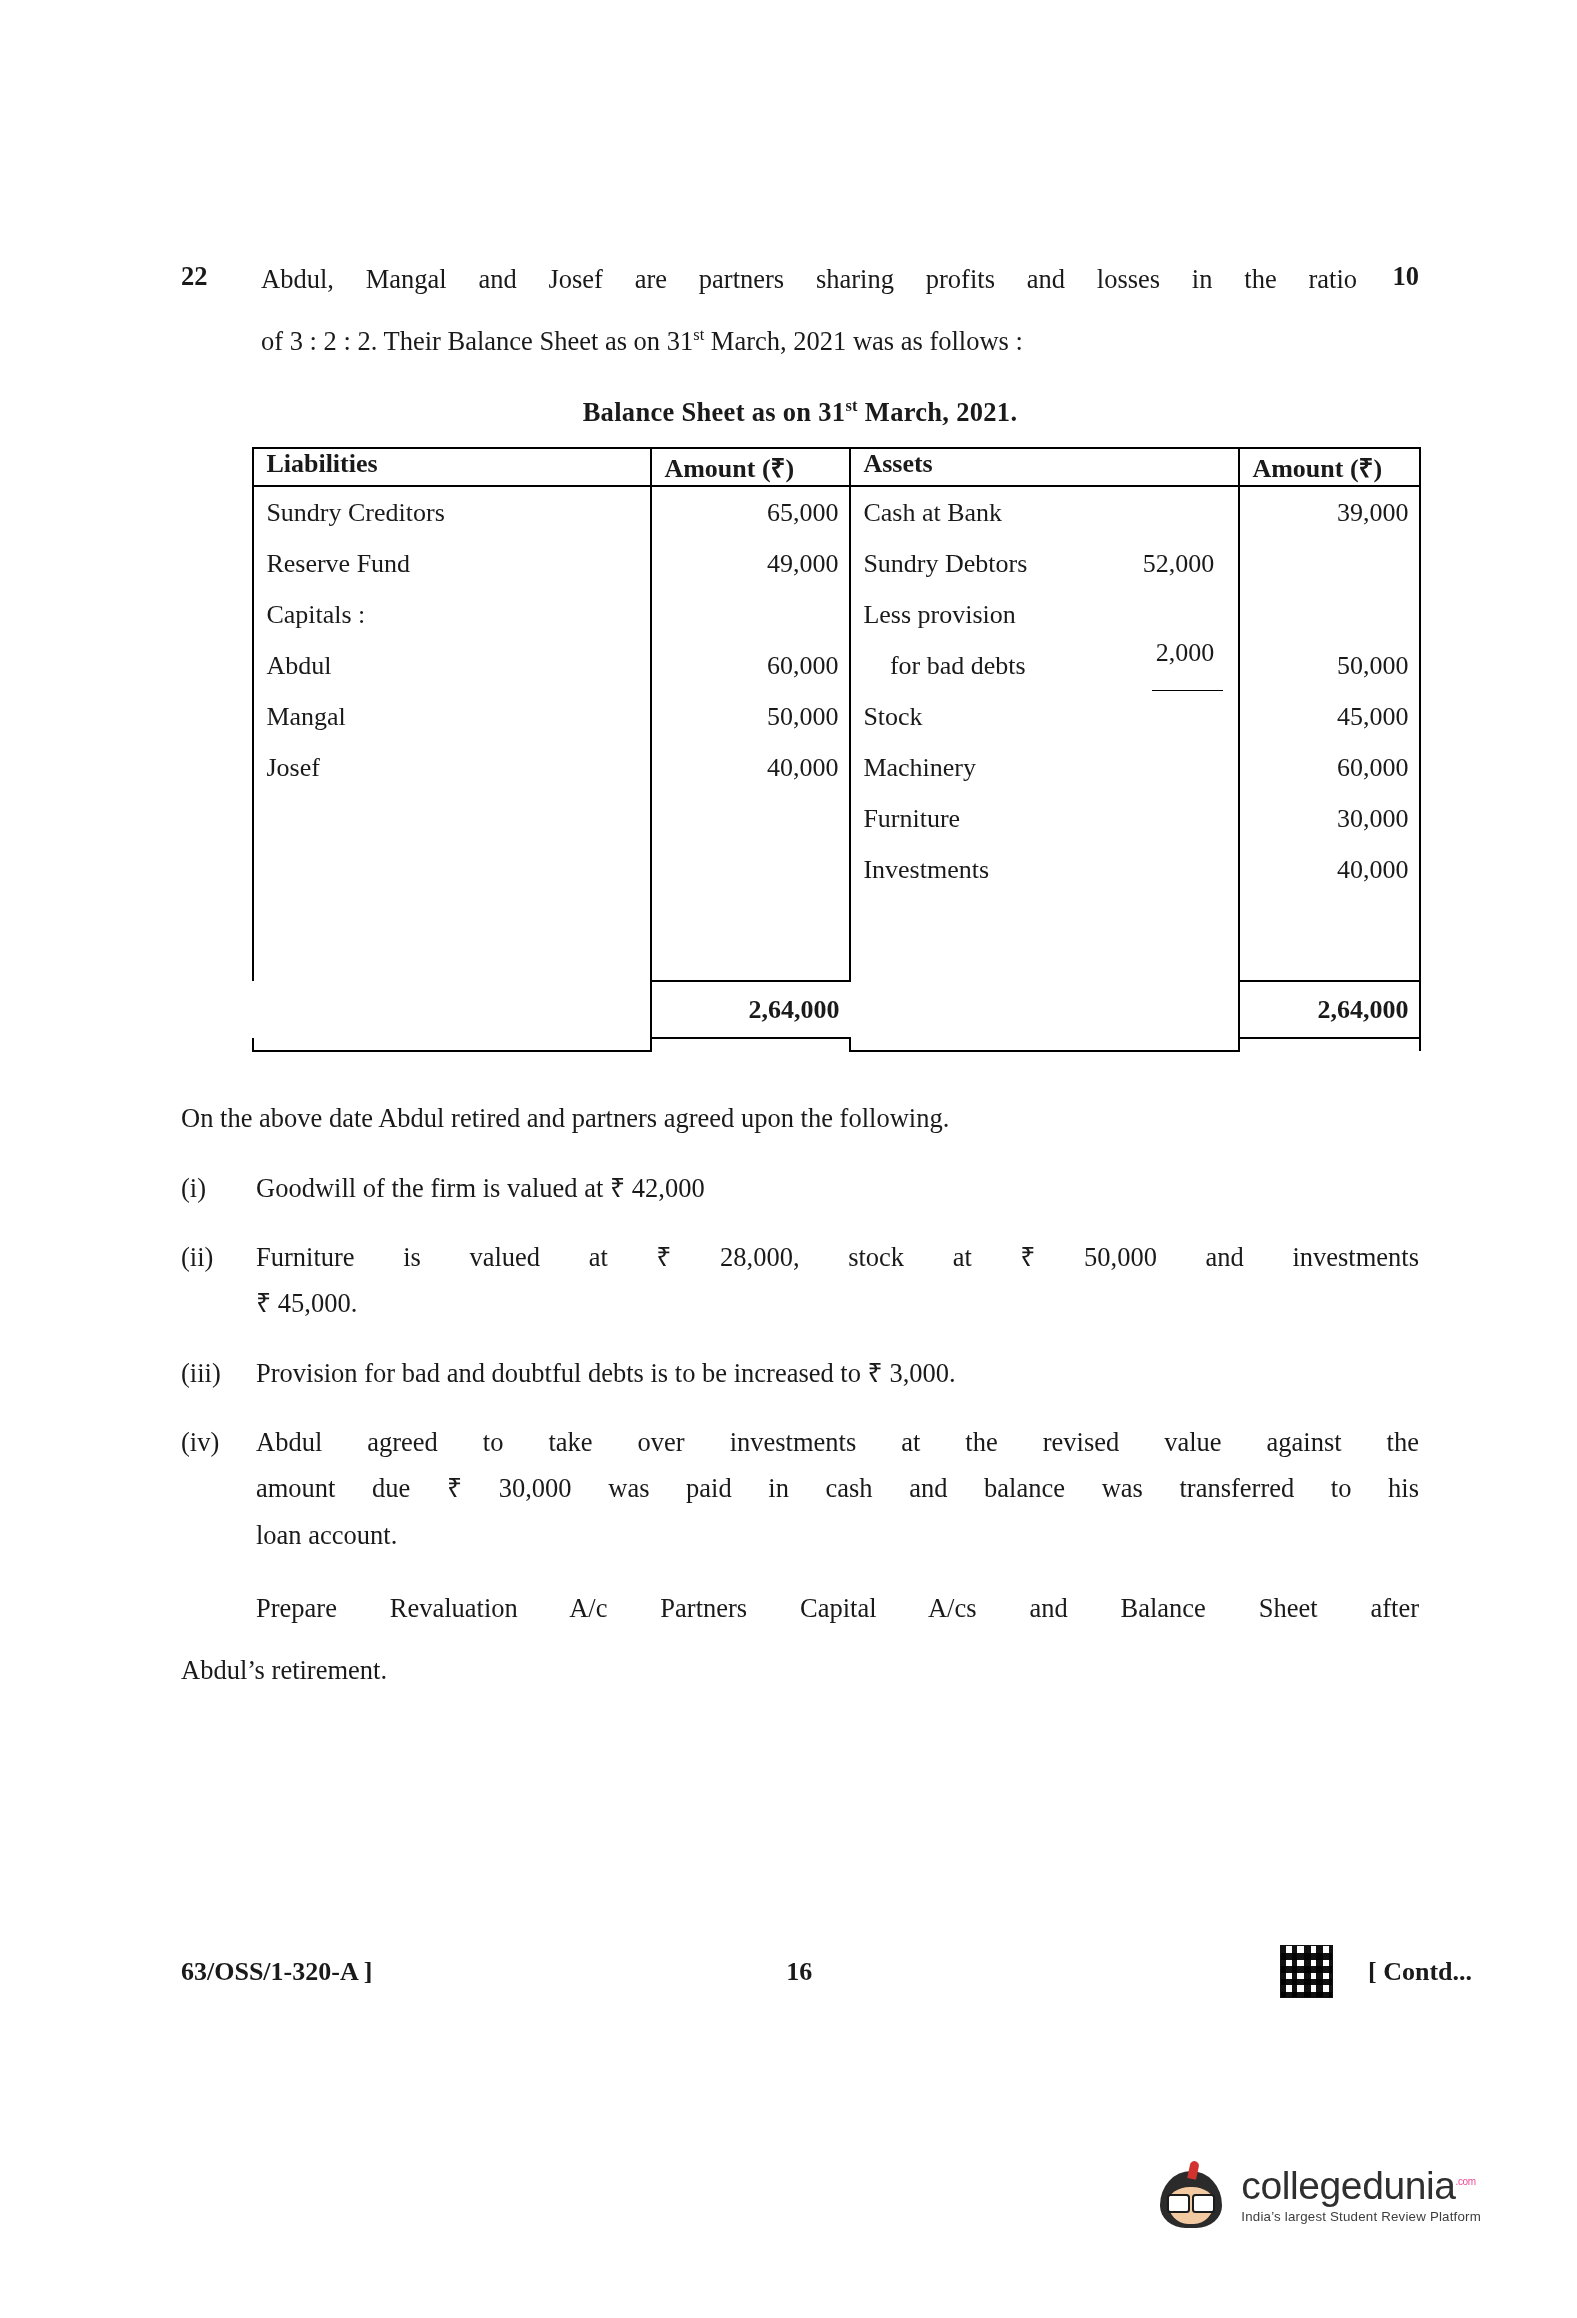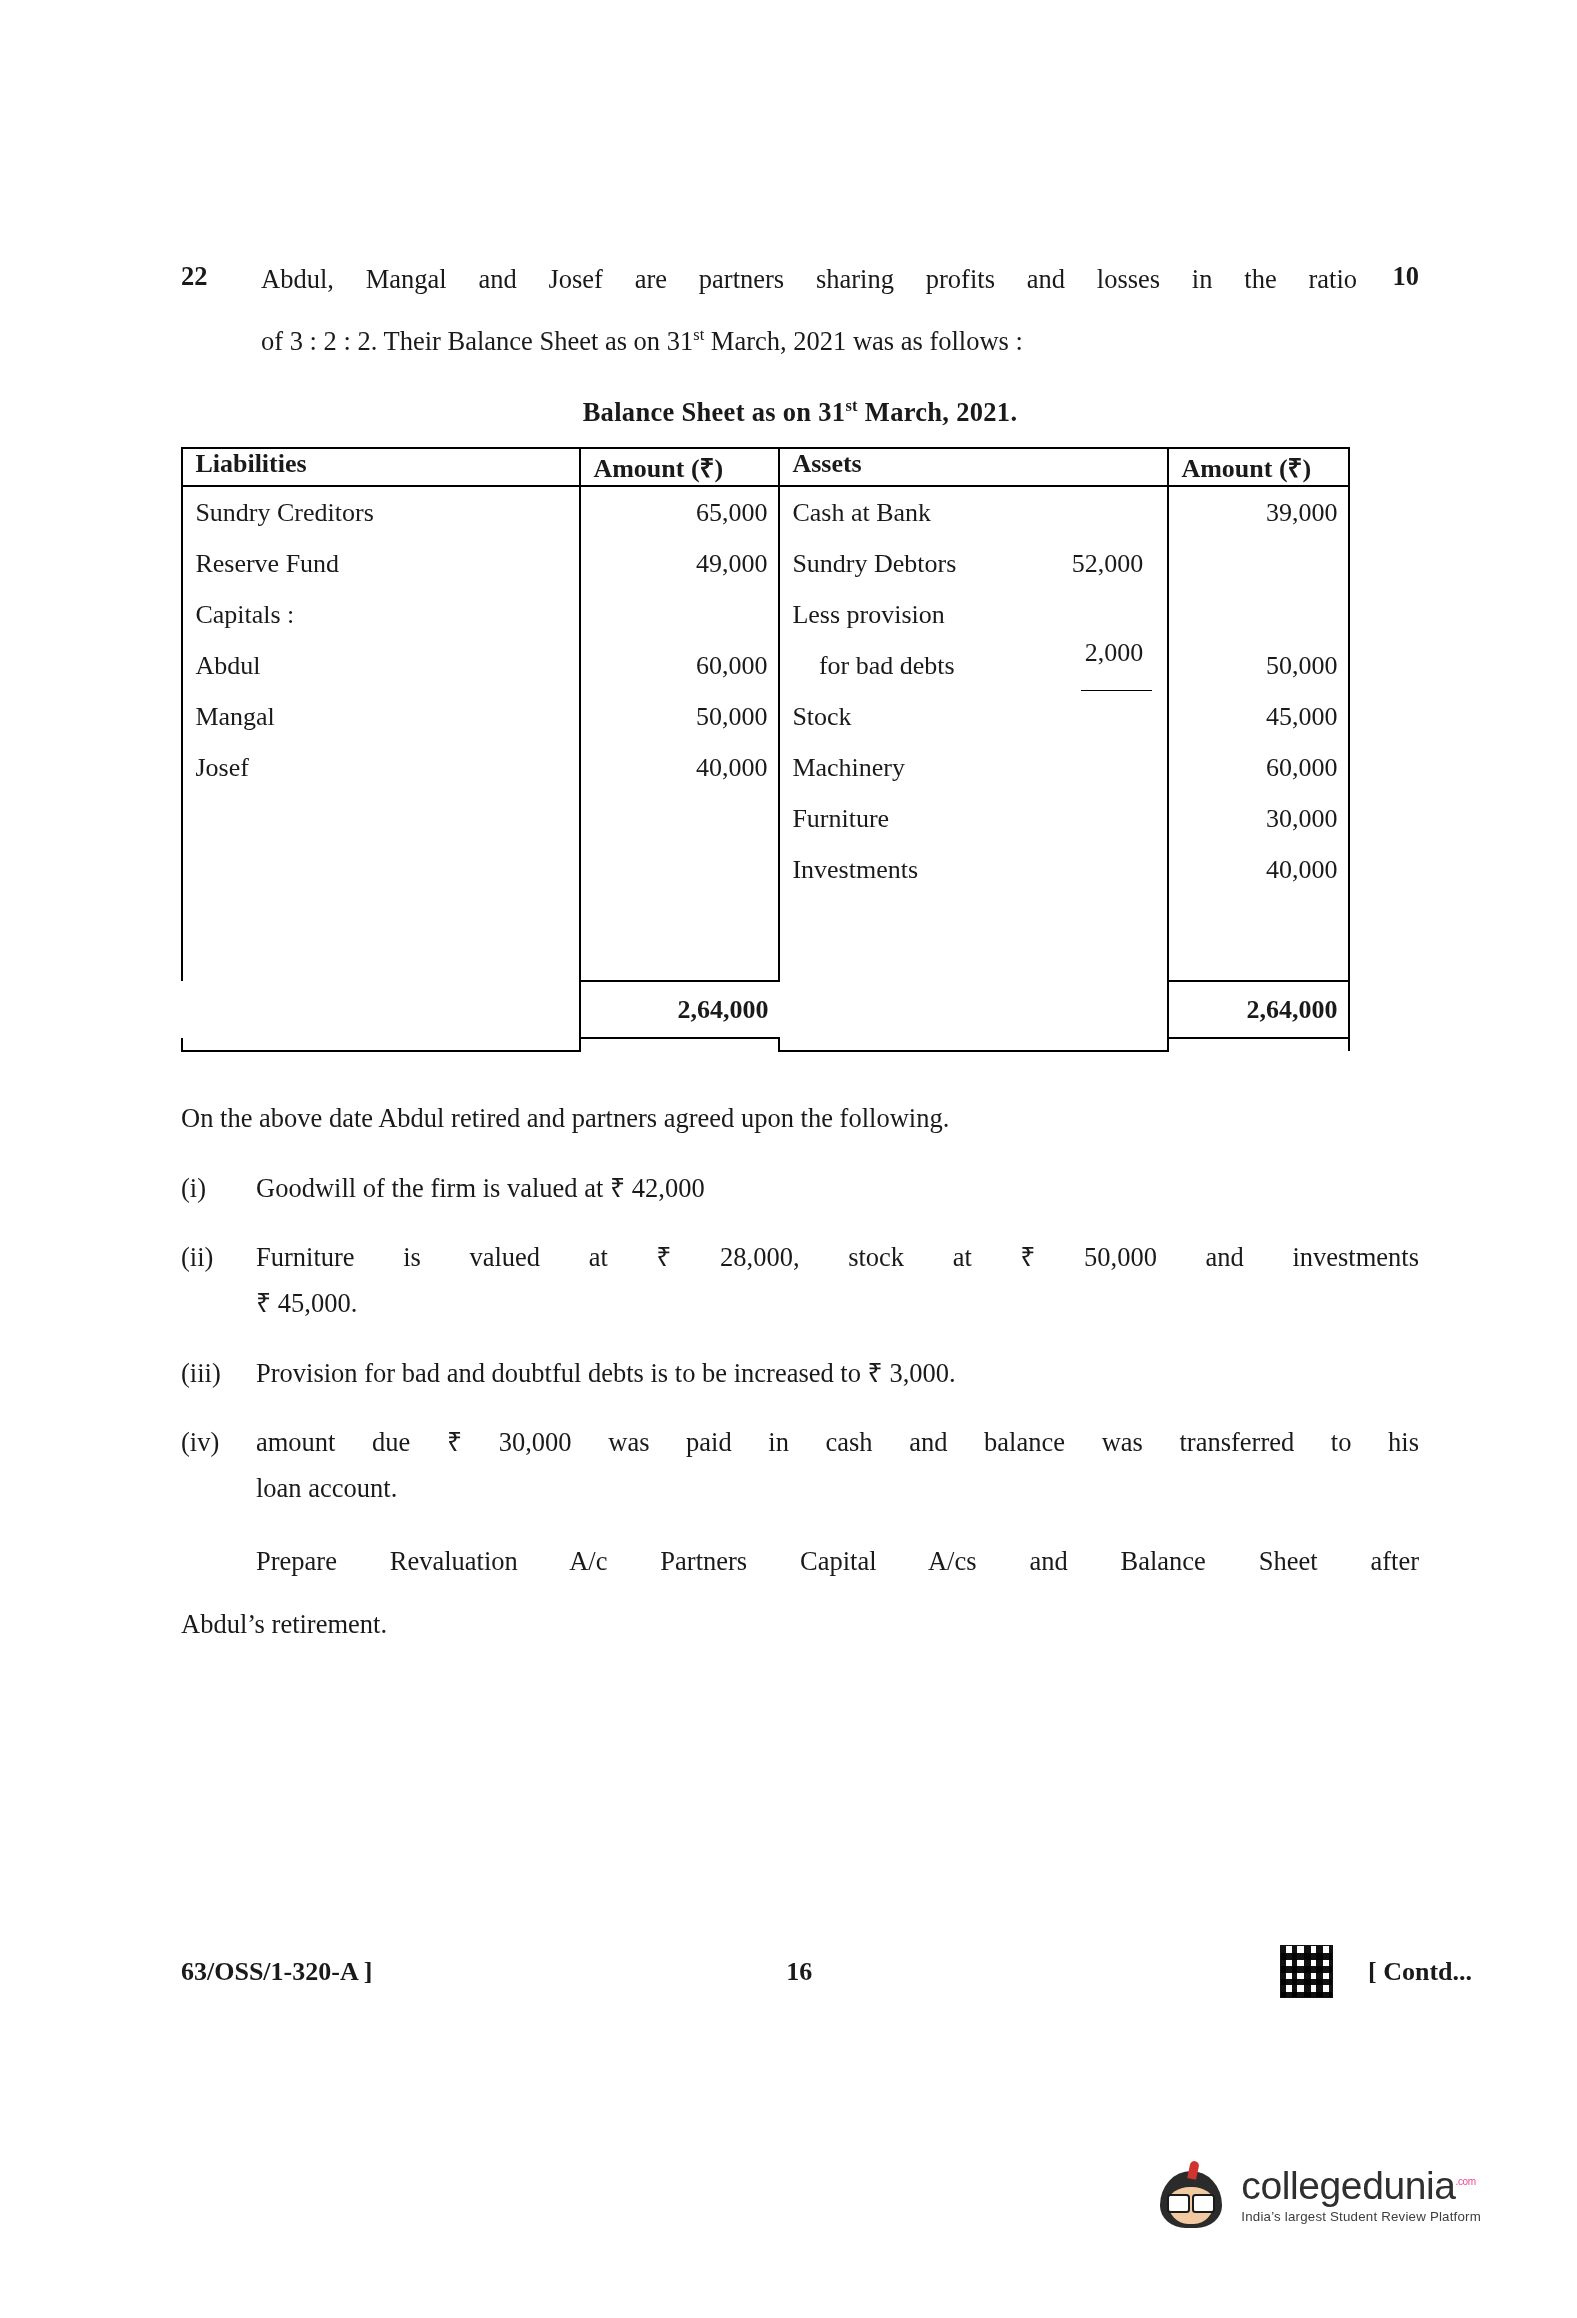--- a/index.html
+++ b/index.html
@@ -75,20 +75,21 @@
     text-align: center;
     font-weight: bold;
     font-size: 26.5px;
     margin-top: 32px;
     margin-bottom: 19px;
     letter-spacing: 0.3px;
   }
 
   
   .bs-wrap {
+    margin-left: 71px;
     width: 1000px;
     position: relative;
   }
   table.bs {
     border-collapse: collapse;
     width: 1167px;
     font-size: 26px;
     table-layout: fixed;
   }
   table.bs th, table.bs td {
@@ -449,20 +450,21 @@
       </div>
 
       <div class="item">
         <span class="mark">(iii)</span>
         <span class="txt">Provision for bad and doubtful debts is to be increased to ₹  3,000.</span>
       </div>
 
       <div class="item">
         <span class="mark">(iv)</span>
         <span class="txt">
+          <span class="jl">Abdul agreed to take over investments at the revised value against the</span>
           <span class="jl">amount due ₹ 30,000 was paid in cash and balance was transferred to his</span>
           <span>loan account.</span>
         </span>
       </div>
 
       <p class="prep">
         <span class="l1">Prepare Revaluation A/c Partners Capital A/cs and Balance Sheet after</span>
         <span class="l2">Abdul’s retirement.</span>
       </p>
     </div>

